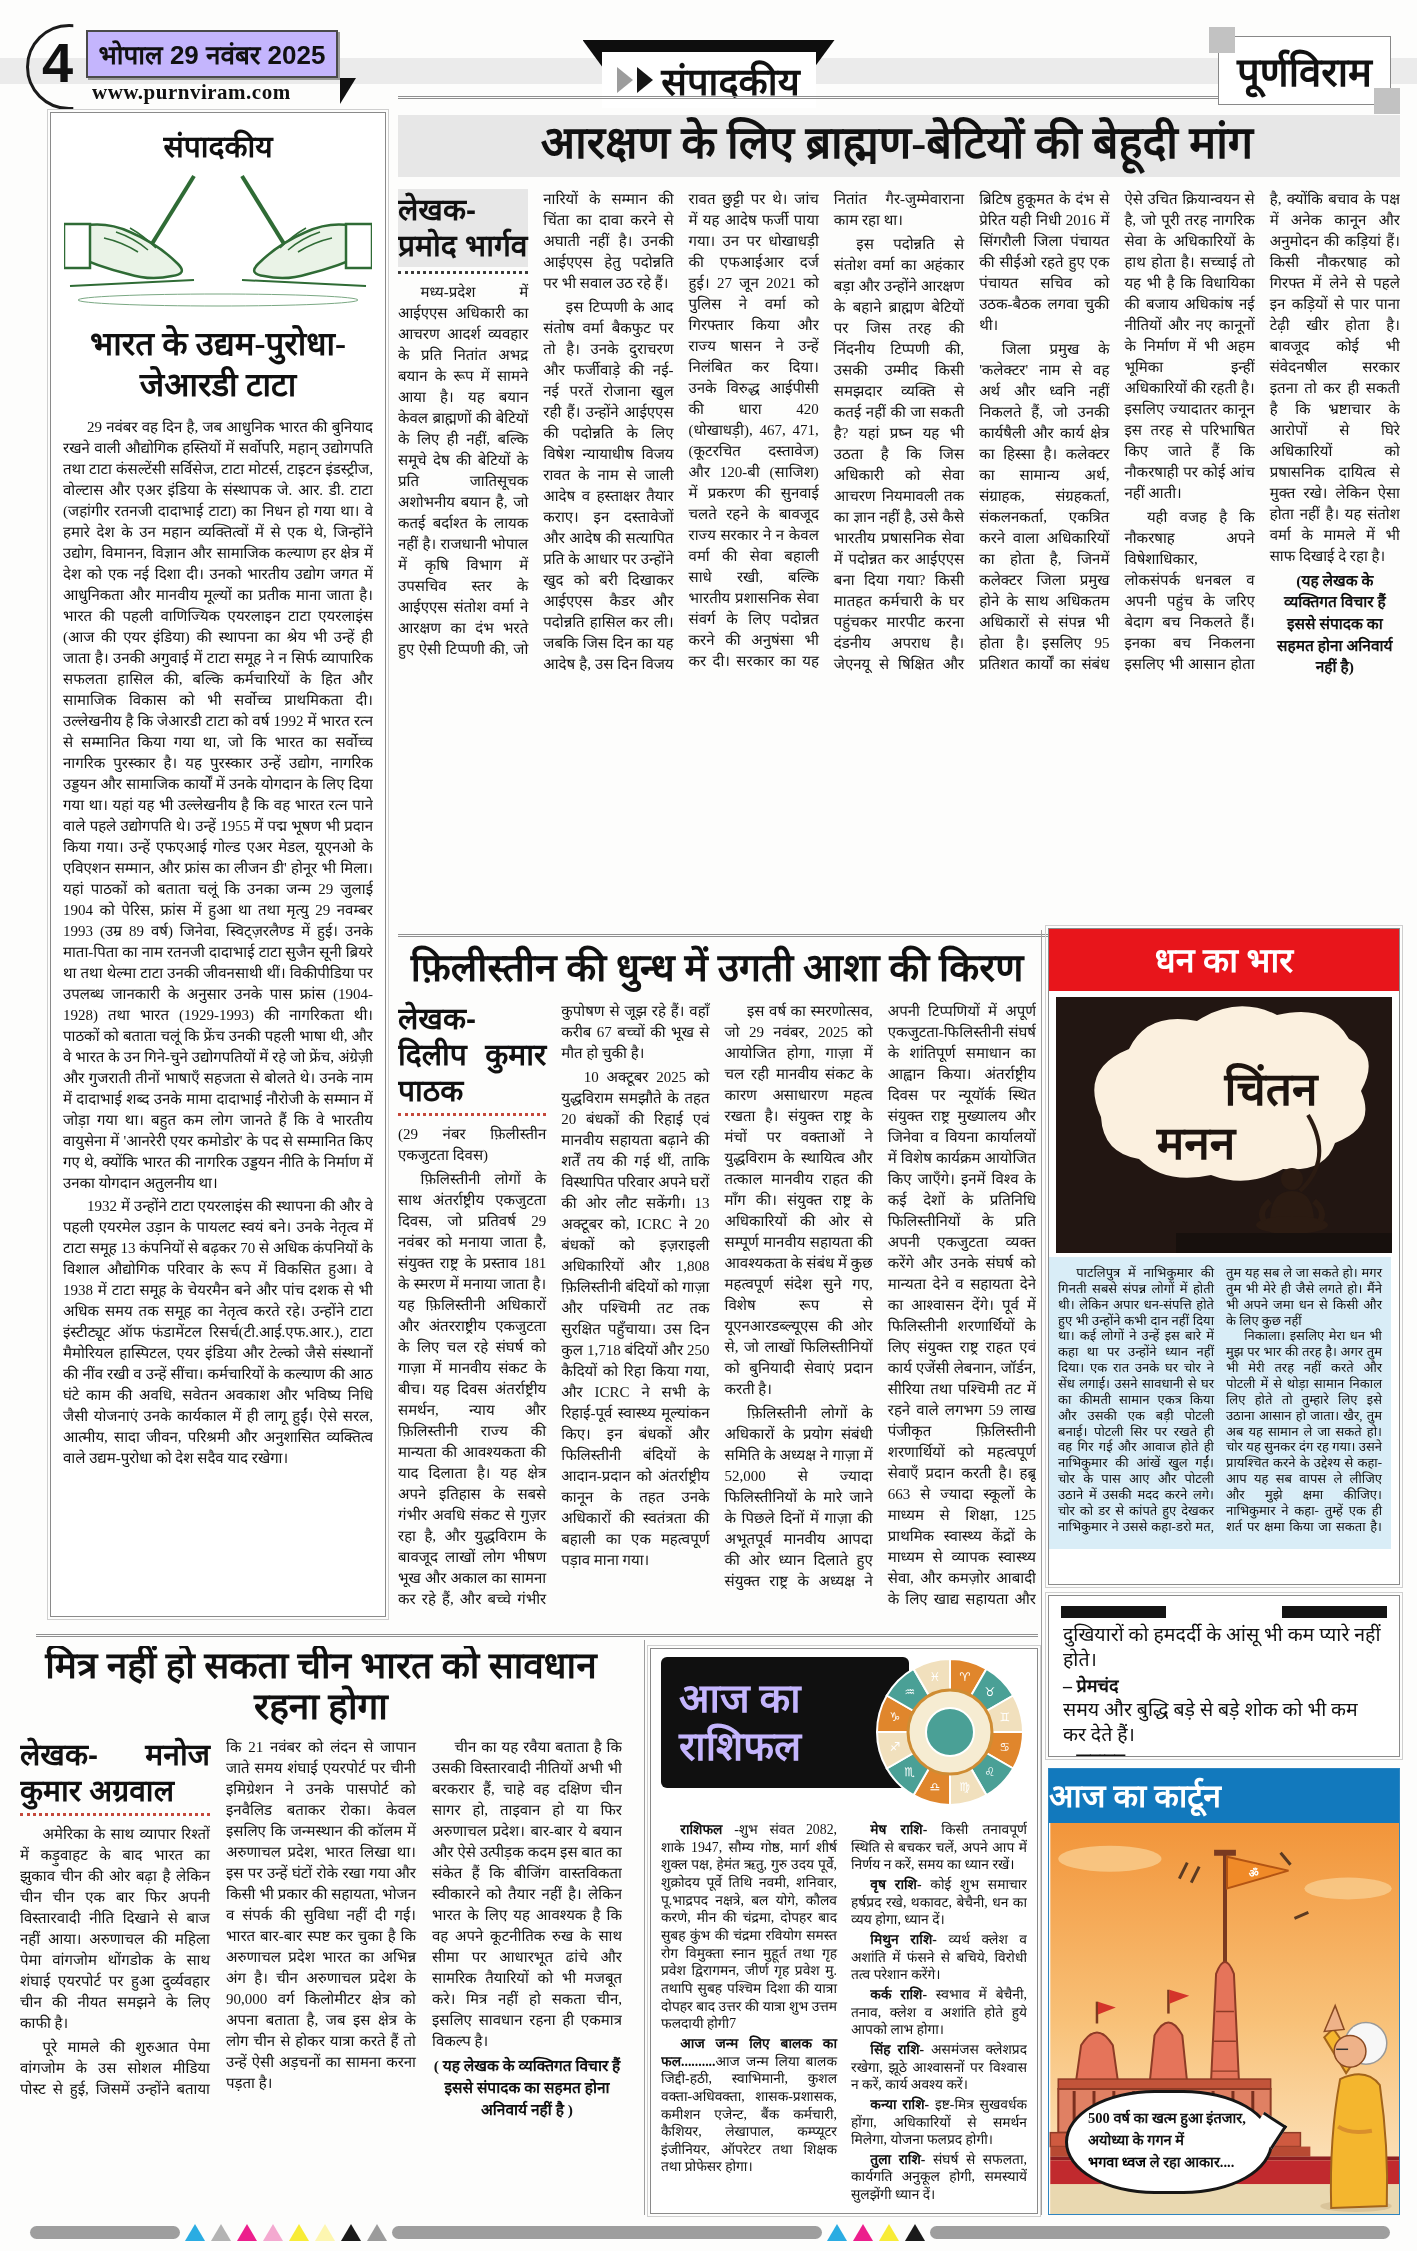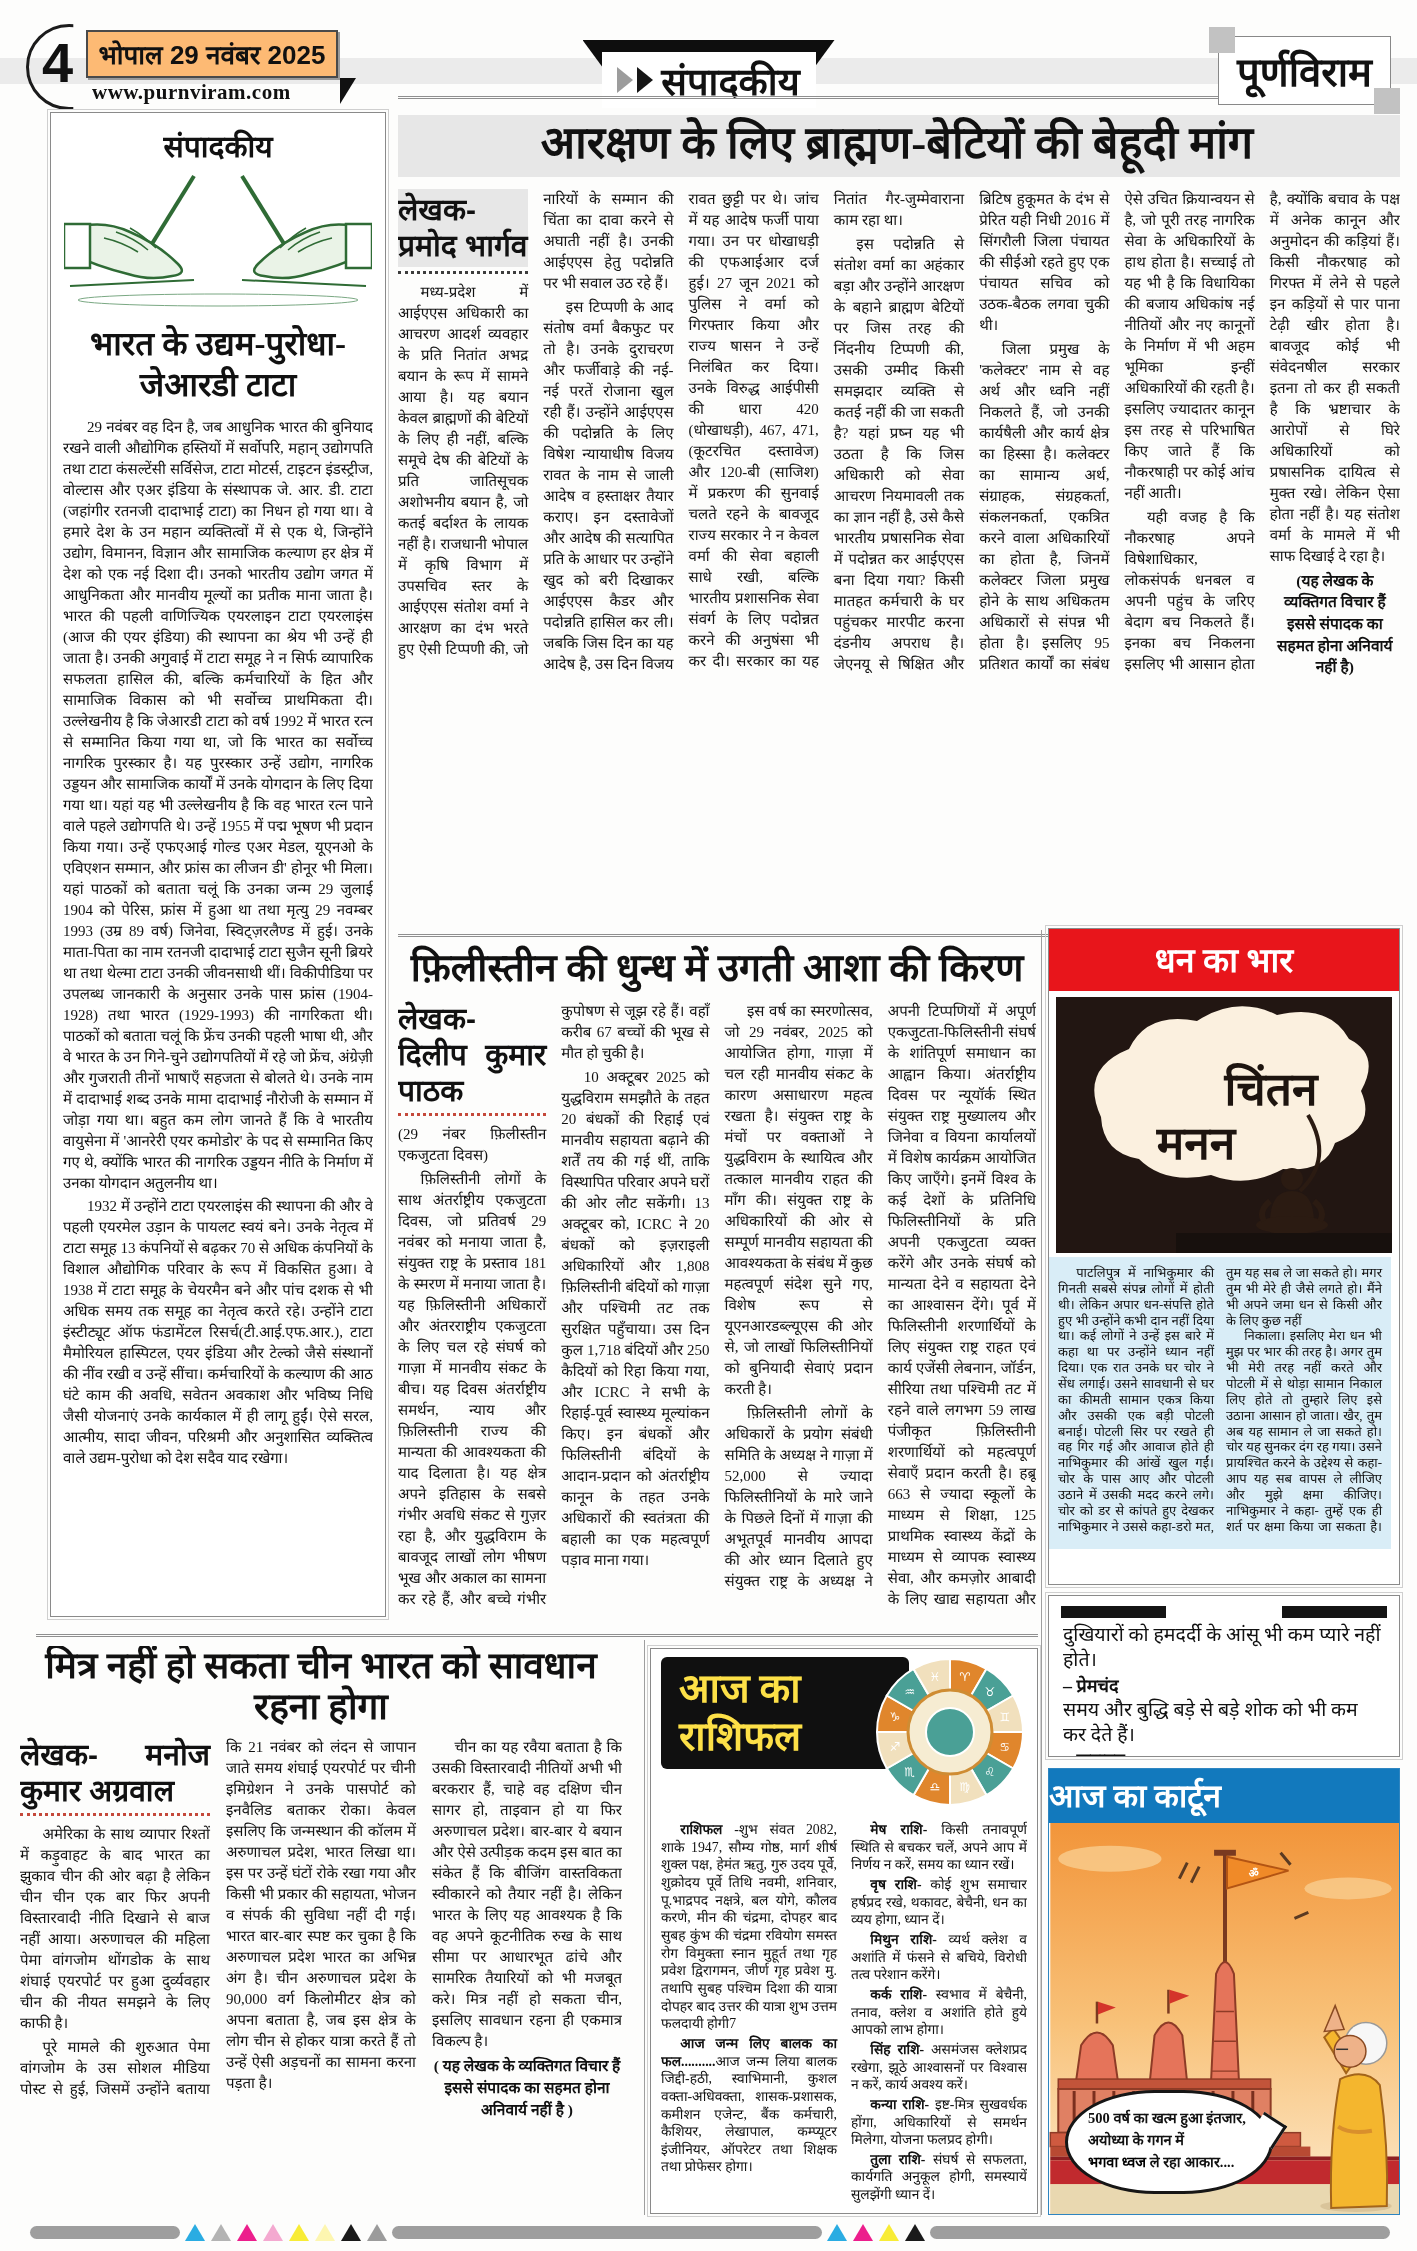--- a/index.html
+++ b/index.html
@@ -5,21 +5,21 @@
   html,body{margin:0;padding:0;}
   body{width:1417px;height:2251px;position:relative;background:#fdfdfc;overflow:hidden;
        font-family:"Liberation Serif","DejaVu Serif",serif;color:#111;}
   .sans{font-family:"Liberation Sans","DejaVu Sans",sans-serif;}
   
   .gray-band{position:absolute;left:0;top:58px;width:1417px;height:26px;background:#ebebeb;}
   .pagenum-wrap{position:absolute;left:26px;top:24px;width:86px;height:86px;}
   .num-arc{position:absolute;left:0;top:0;width:80px;height:80px;border:3px solid #1c1c1c;border-radius:50%;
            clip-path:polygon(0 0,55% 0,55% 100%,0 100%);}
   .page-num{position:absolute;left:16px;top:6px;font-size:56px;font-weight:800;}
-  .date-box{position:absolute;left:86px;top:30px;width:248px;height:44px;background:#fdba74;border:2px solid #4a4a4a;
+  .date-box{position:absolute;left:86px;top:30px;width:248px;height:44px;background:#c4b5fd;border:2px solid #4a4a4a;
             box-shadow:2px 2px 0 #9a9a9a;display:flex;align-items:center;justify-content:center;
             font-size:26px;font-weight:800;}
   .site-line{position:absolute;left:92px;top:80px;font-size:21px;font-weight:800;letter-spacing:.5px;}
   .pennant{position:absolute;left:248px;top:-2px;width:0;height:0;border-top:26px solid #111;border-right:16px solid transparent;}
   .flag-bg{position:absolute;left:50%;top:40px;transform:translateX(-50%);width:252px;height:48px;background:#0e0e0e;
            clip-path:polygon(0 0,100% 0,86% 100%,14% 100%);}
   .section-box{position:absolute;left:50%;top:52px;transform:translateX(-50%);width:214px;height:56px;background:#fff;
                display:flex;align-items:center;justify-content:center;gap:4px;font-size:38px;font-weight:800;}
   .chev{width:0;height:0;border-top:13px solid transparent;border-bottom:13px solid transparent;display:inline-block;}
   .chev1{border-left:16px solid #9c9c9c;}
@@ -85,22 +85,22 @@
                 border-right:3px solid #161616;border-top:3px solid #161616;transform:rotate(33deg);}
   .saffron-text{color:#000000;}
   
   .article-china{position:absolute;left:20px;top:1646px;width:602px;height:566px;overflow:hidden;}
   .china-title{font-size:37px;font-weight:800;text-align:center;line-height:1.1;margin:0 0 10px 0;}
   .cols-3{height:500px;column-count:3;column-gap:16px;overflow:hidden;}
   
   .rashifal-box{position:absolute;left:650px;top:1648px;width:388px;height:566px;border:1px solid #8a8a8a;
                 outline:1px solid #cfcfcf;outline-offset:2px;background:#fff;box-sizing:border-box;padding:8px 10px;overflow:hidden;}
   .rashi-head{position:relative;height:152px;}
-  .rashi-title{position:absolute;left:0;top:0;width:248px;height:112px;background:#101010;border-radius:6px;
-               color:#fde047;font-weight:800;font-size:40px;line-height:1.2;display:flex;flex-direction:column;
+  .rashi-title{position:absolute;left:0;top:0;width:248px;height:131px;background:#101010;border-radius:6px;
+               color:#c4b5fd;font-weight:800;font-size:40px;line-height:1.2;display:flex;flex-direction:column;
                justify-content:center;padding-left:18px;box-sizing:border-box;}
   .zodiac{position:absolute;right:2px;top:0px;}
   .rashi-text{margin-top:12px;column-count:2;column-gap:14px;font-size:13.8px;line-height:1.28;text-align:justify;
               height:390px;overflow:hidden;}
   .rashi-text p{margin:0 0 2px 0;text-indent:1.4em;}
   .rashi-text b{font-weight:800;}
   
   .footer-marks{position:absolute;left:30px;top:2222px;width:1360px;height:20px;display:flex;align-items:center;gap:4px;}
   .gbar{height:13px;border-radius:7px;background:#9e9e9e;}
   .tri{width:0;height:0;border-left:10px solid transparent;border-right:10px solid transparent;margin:0 1px;}

